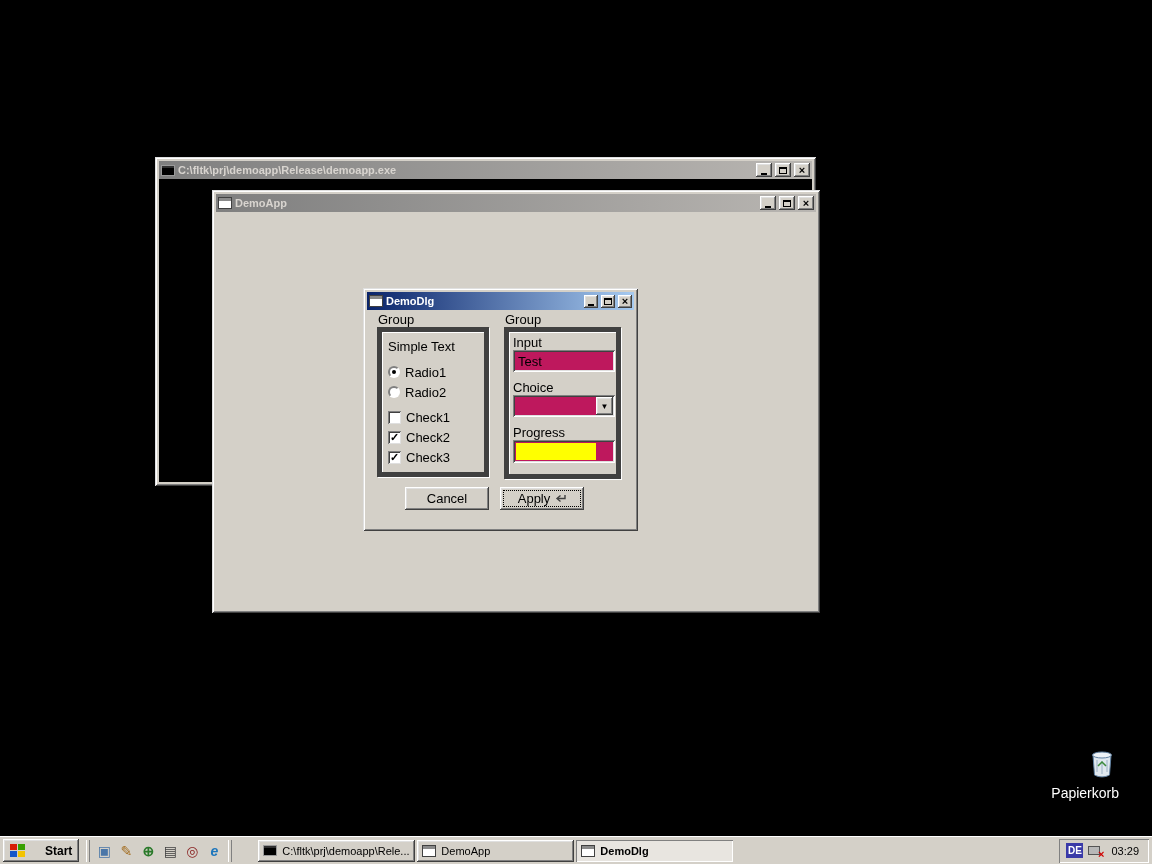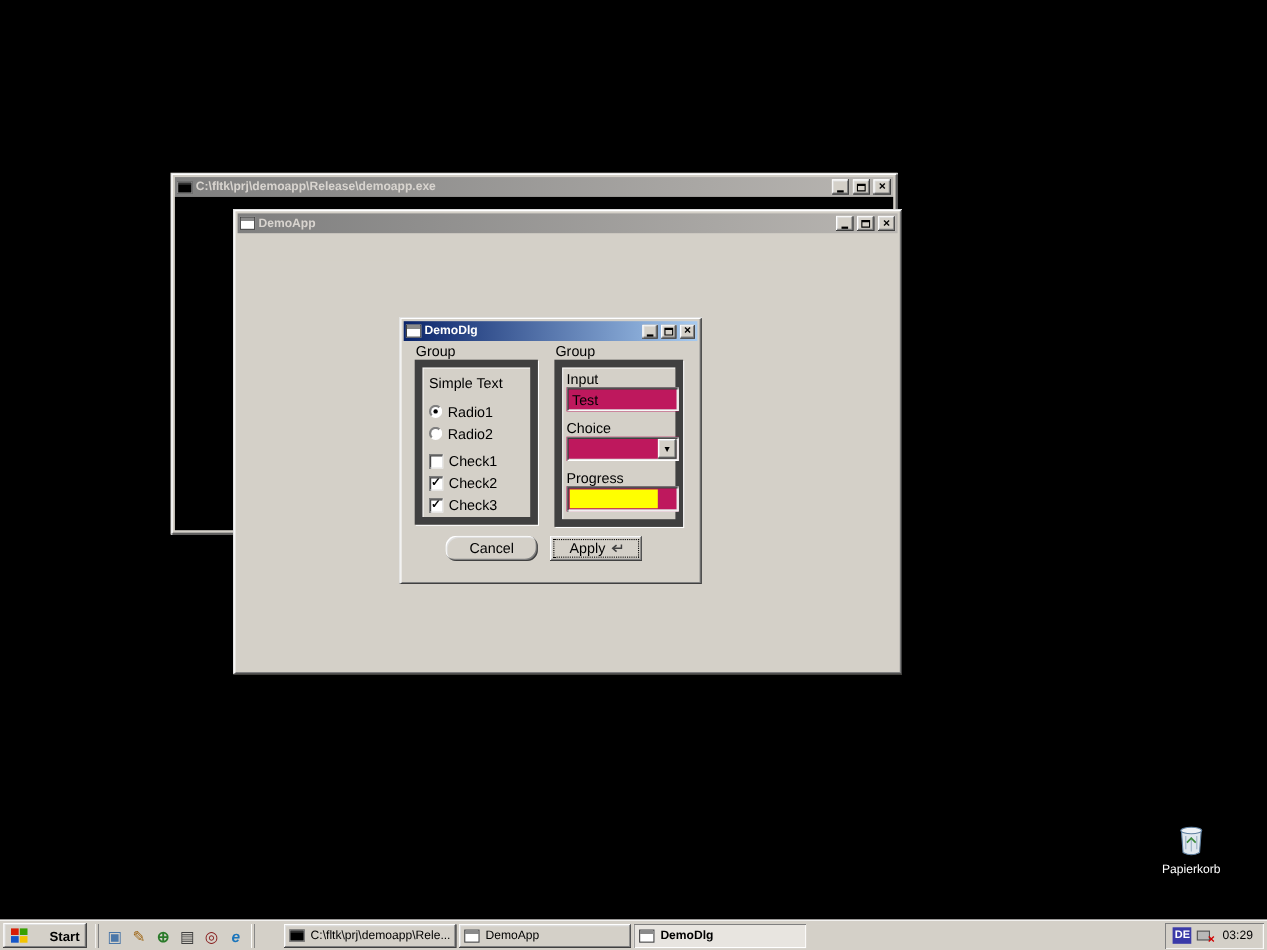--- a/index.html
+++ b/index.html
@@ -52,21 +52,21 @@
   .accel { text-decoration:underline; }
   #app-client { position:absolute; left:4px; right:4px; top:47px; bottom:4px; background:#d4d0c8; }
 
   
   #dialog-window { left:363px; top:288px; width:275px; height:243px; z-index:3; }
   #dlg-content { position:absolute; left:4px; right:4px; top:22px; bottom:4px;
                  font-size:13px; color:#000; }
   .group-label { position:absolute; top:2px; }
   #left-group-label  { left:11px; }
   #right-group-label { left:138px; }
-  .group-box { position:absolute; top:17px; border:7px solid #404040;
+  .group-box { position:absolute; top:17px; border:5px solid #404040;
                box-shadow: 1px 1px 0 #ffffff, inset 1px 1px 0 #ffffff; }
   #left-group-box  { left:10px;  width:112px; height:150px; }
   #right-group-box { left:137px; width:117px; height:152px; }
 
   #simple-text { position:absolute; left:6px; top:7px; }
   .opt-row { position:absolute; left:6px; height:16px; display:flex; align-items:center; gap:5px; }
   #radio-row-1 { top:32px; } #radio-row-2 { top:52px; }
   #check-row-1 { top:77px; } #check-row-2 { top:97px; } #check-row-3 { top:117px; }
   .radio { width:12px; height:12px; border-radius:50%; background:#fff;
            border:2px solid; border-color:#808080 #ffffff #ffffff #808080; display:flex; }
@@ -85,26 +85,26 @@
   #combo { position:absolute; left:4px; top:63px; width:102px; height:22px; display:flex; padding:2px; }
   #combo-field { flex:1; font-size:13px; padding-left:3px; }
   #combo-btn { width:17px; border:none; padding:0; display:flex; align-items:center;
                justify-content:center; font-size:8px; color:#000; cursor:default; }
   #progress-track { position:absolute; left:4px; top:108px; width:102px; height:23px; padding:3px; }
   #progress-fill { height:100%; }
 
   .dlg-btn { position:absolute; top:177px; width:84px; height:23px; border:none;
              font:13px "Liberation Sans", sans-serif; color:#000; cursor:default;
              display:flex; align-items:center; justify-content:center; gap:5px; }
-  #cancel-button { left:38px;border-radius:10px; }
+  #cancel-button { left:38px; }
   #apply-button  { left:133px; outline:1px dotted #000; outline-offset:-4px; }
 
   
   #recycle-bin { position:absolute; left:1047px; top:746px; width:72px;
-                 text-align:center; color:#fff; font-size:11px; cursor:default; }
+                 text-align:right; color:#fff; font-size:14px; cursor:default; }
   #recycle-bin .label { margin-top:2px; }
 
   
   #taskbar { position:absolute; left:0; right:0; bottom:0; height:28px; background:#d4d0c8;
              border-top:1px solid #ffffff; display:flex; align-items:center; padding:0 3px; }
   #start-button { height:23px; margin-right:4px; display:flex; align-items:center; gap:20px;
                   padding:0 7px; border:none; font:bold 12px "Liberation Sans", sans-serif;
                   cursor:default; }
   .win-flag { width:15px; height:13px; display:grid; gap:1px;
               grid-template-columns:1fr 1fr; grid-template-rows:1fr 1fr; }

